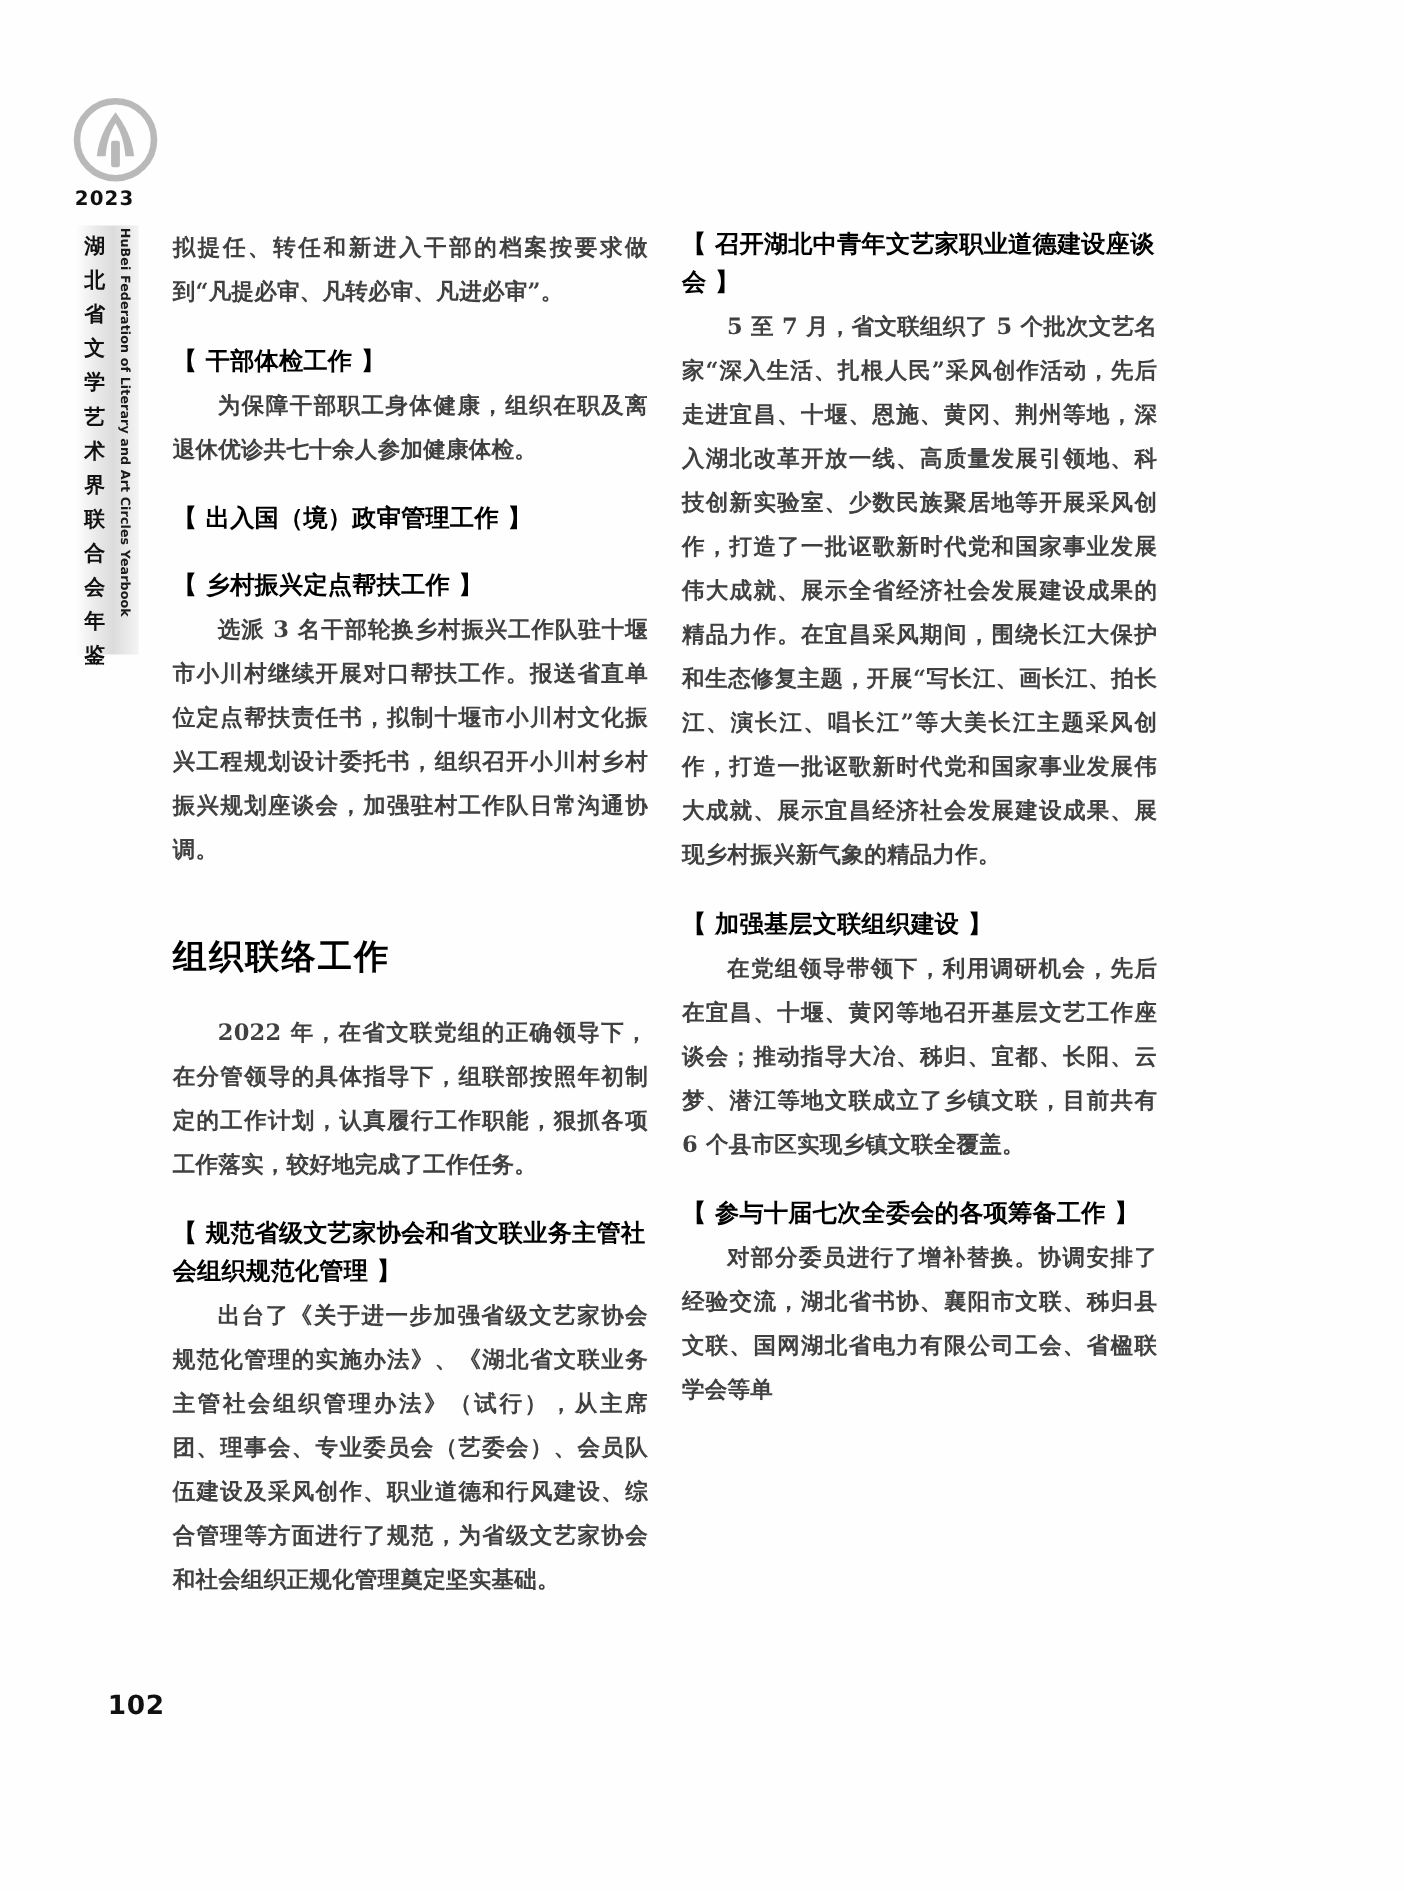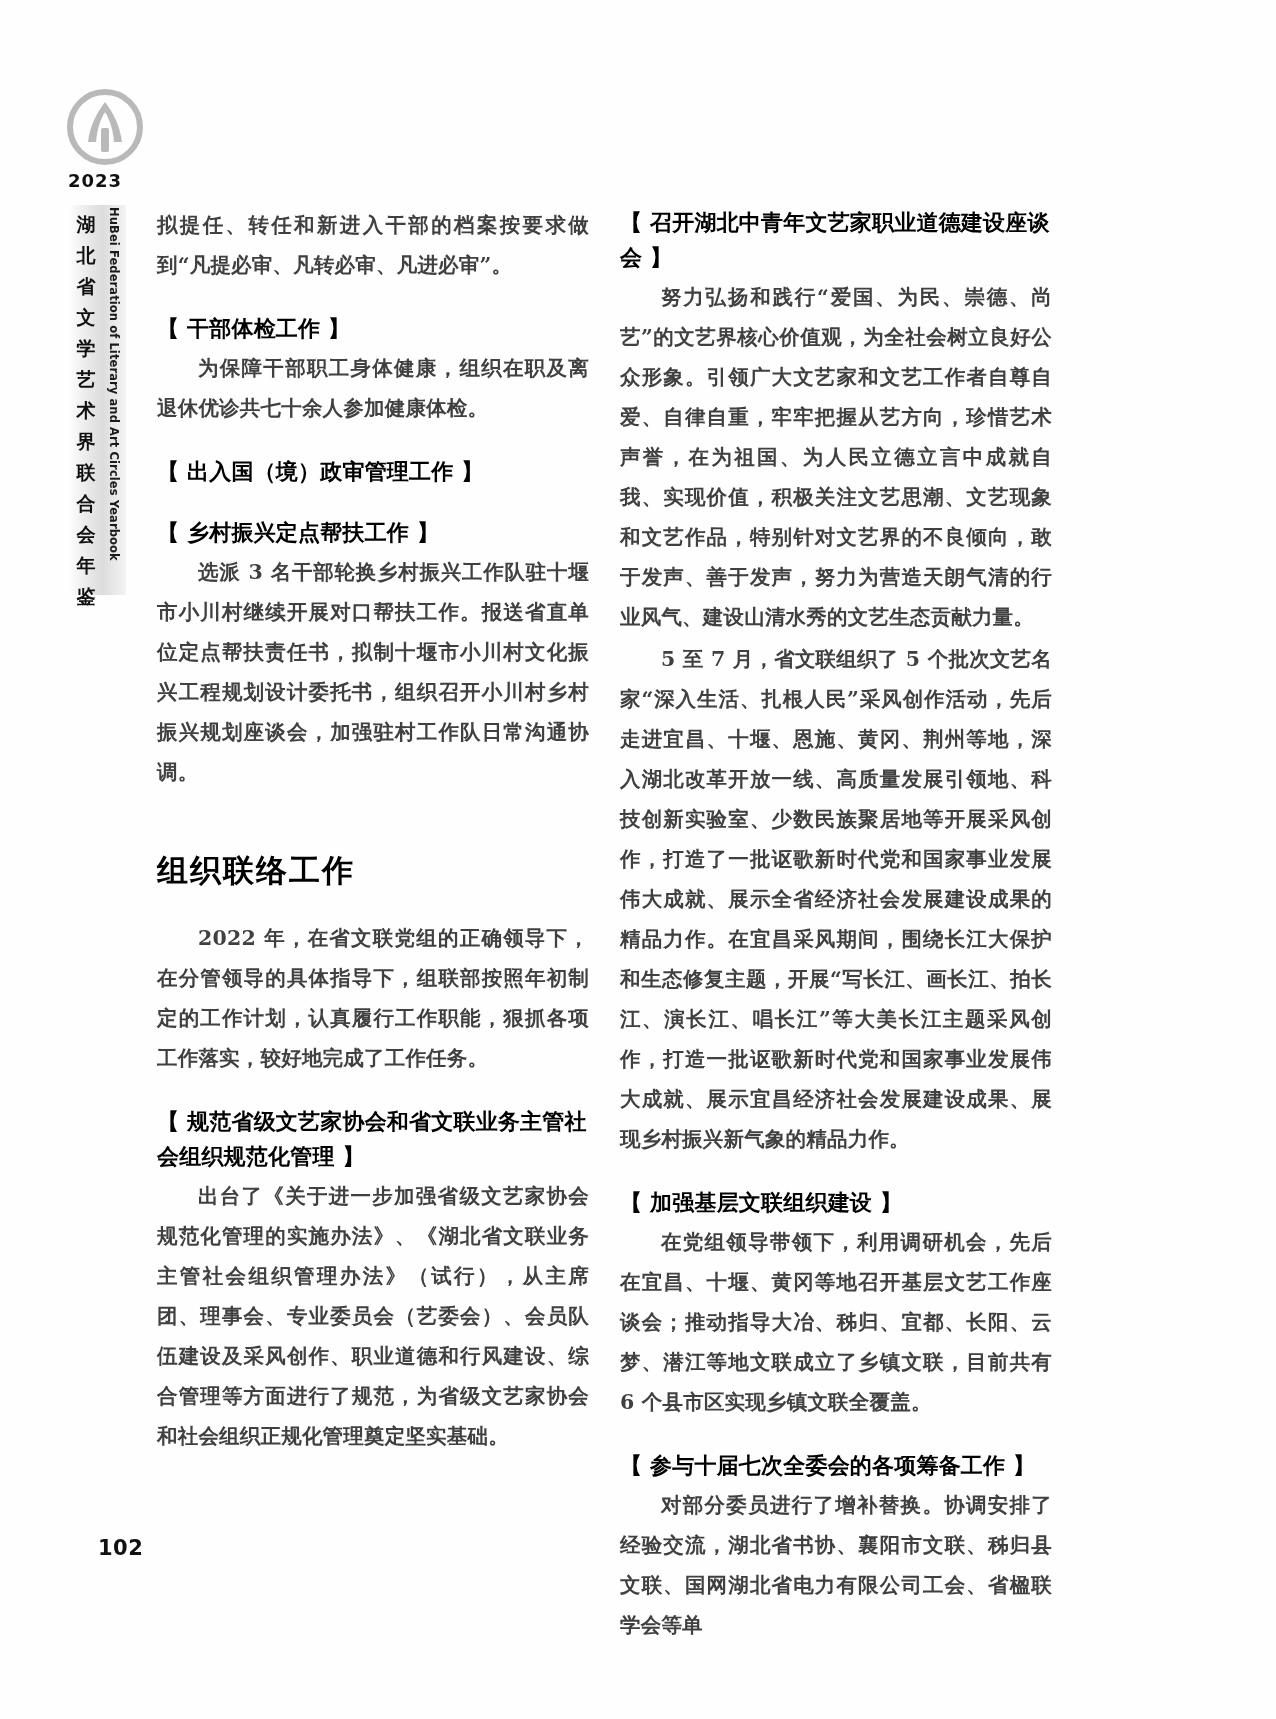--- a/index.html
+++ b/index.html
@@ -130,21 +130,21 @@
 
   .col-left .para, .col-right .para { text-align: justify; }
 
   
   .folio {
     position: absolute;
     left: 98px;
     top: 1536px;
     font-family: "DejaVu Sans", "Liberation Sans", sans-serif;
     font-weight: 700;
-    font-size: 21px;
+    font-size: 24px;
     color: #111;
     letter-spacing: 0.5px;
   }
 </style>
 </head>
 <body>
 
 <div class="page">
 
   <div class="masthead">
@@ -188,21 +188,20 @@
 
     <h2 class="h-section">组织联络工作</h2>
     <p class="para indent">2022 年，在省文联党组的正确领导下，在分管领导的具体指导下，组联部按照年初制定的工作计划，认真履行工作职能，狠抓各项工作落实，较好地完成了工作任务。</p>
 
     <h3 class="h-sub">【 规范省级文艺家协会和省文联业务主管社会组织规范化管理 】</h3>
     <p class="para indent">出台了《关于进一步加强省级文艺家协会规范化管理的实施办法》、《湖北省文联业务主管社会组织管理办法》（试行），从主席团、理事会、专业委员会（艺委会）、会员队伍建设及采风创作、职业道德和行风建设、综合管理等方面进行了规范，为省级文艺家协会和社会组织正规化管理奠定坚实基础。</p>
   </div>
 
   <div class="col col-right">
     <h3 class="h-sub" style="margin-top:0">【 召开湖北中青年文艺家职业道德建设座谈会 】</h3>
-    <p class="para indent">努力弘扬和践行“爱国、为民、崇德、尚艺”的文艺界核心价值观，为全社会树立良好公众形象。引领广大文艺家和文艺工作者自尊自爱、自律自重，牢牢把握从艺方向，珍惜艺术声誉，在为祖国、为人民立德立言中成就自我、实现价值，积极关注文艺思潮、文艺现象和文艺作品，特别针对文艺界的不良倾向，敢于发声、善于发声，努力为营造天朗气清的行业风气、建设山清水秀的文艺生态贡献力量。</p>
 
     <p class="para indent">5 至 7 月，省文联组织了 5 个批次文艺名家“深入生活、扎根人民”采风创作活动，先后走进宜昌、十堰、恩施、黄冈、荆州等地，深入湖北改革开放一线、高质量发展引领地、科技创新实验室、少数民族聚居地等开展采风创作，打造了一批讴歌新时代党和国家事业发展伟大成就、展示全省经济社会发展建设成果的精品力作。在宜昌采风期间，围绕长江大保护和生态修复主题，开展“写长江、画长江、拍长江、演长江、唱长江”等大美长江主题采风创作，打造一批讴歌新时代党和国家事业发展伟大成就、展示宜昌经济社会发展建设成果、展现乡村振兴新气象的精品力作。</p>
 
     <h3 class="h-sub">【 加强基层文联组织建设 】</h3>
     <p class="para indent">在党组领导带领下，利用调研机会，先后在宜昌、十堰、黄冈等地召开基层文艺工作座谈会；推动指导大冶、秭归、宜都、长阳、云梦、潜江等地文联成立了乡镇文联，目前共有 6 个县市区实现乡镇文联全覆盖。</p>
 
     <h3 class="h-sub">【 参与十届七次全委会的各项筹备工作 】</h3>
     <p class="para indent">对部分委员进行了增补替换。协调安排了经验交流，湖北省书协、襄阳市文联、秭归县文联、国网湖北省电力有限公司工会、省楹联学会等单</p>
   </div>
 

